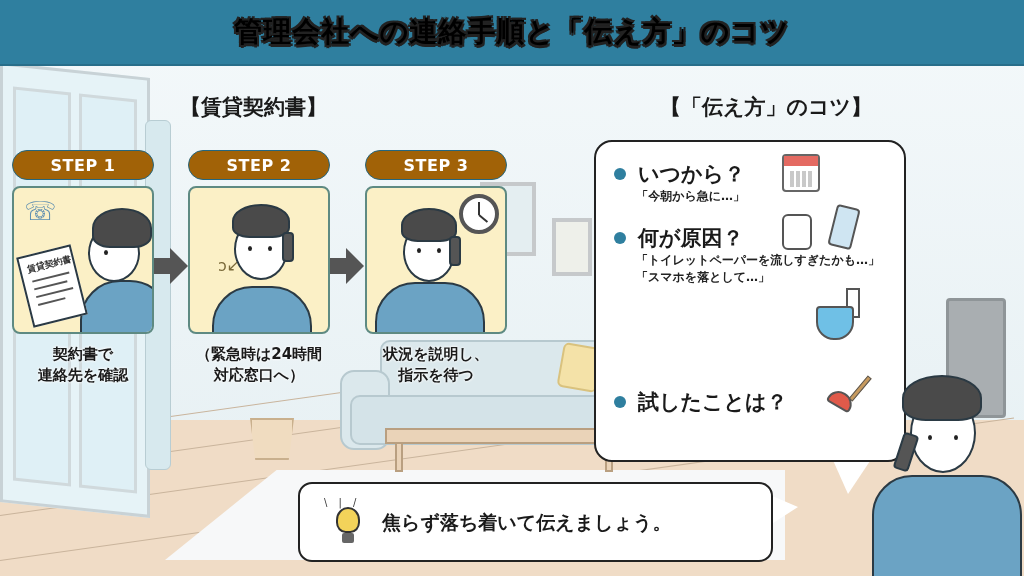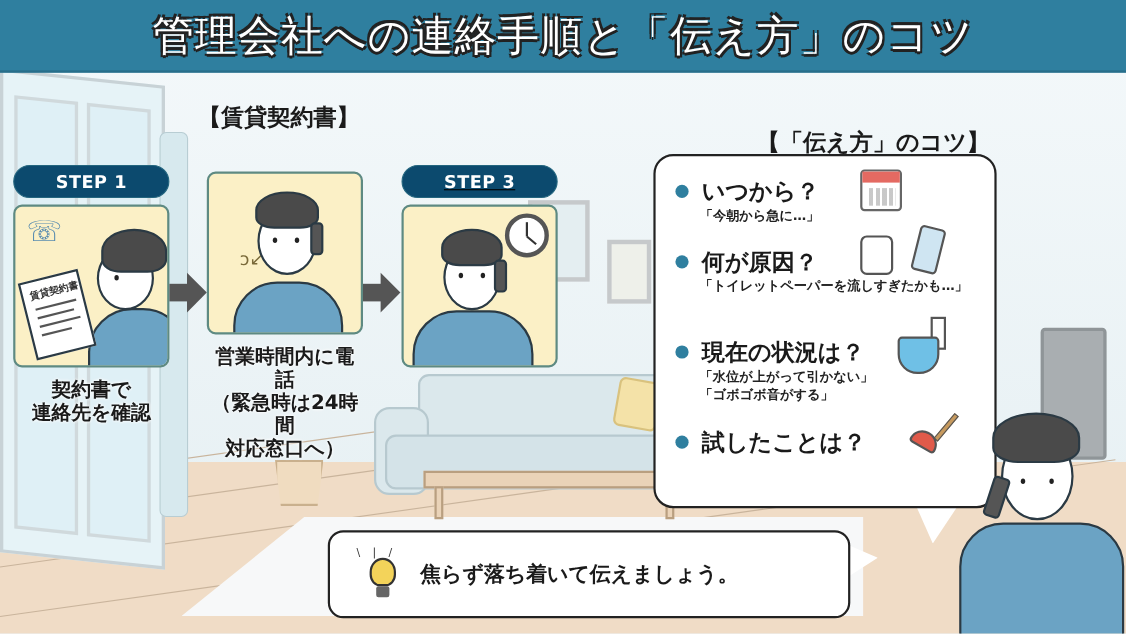--- a/index.html
+++ b/index.html
@@ -22,33 +22,33 @@
   .cushion { position: absolute; left: 560px; top: 345px; width: 40px; height: 45px; background: #f4e2a8; border: 2px solid #d9c27e; border-radius: 6px; transform: rotate(10deg); }
   .table { position: absolute; left: 385px; top: 428px; width: 240px; height: 16px; background: #ead3b8; border: 2px solid #b99f80; }
   .table-leg { position: absolute; width: 8px; height: 30px; background: #ead3b8; border: 2px solid #b99f80; top: 442px; }
   .pot { position: absolute; left: 250px; top: 418px; width: 44px; height: 42px; background: #f0dcc0; border: 2px solid #c9b08d; clip-path: polygon(0 0, 100% 0, 88% 100%, 12% 100%); }
   .frame1 { position: absolute; left: 480px; top: 182px; width: 56px; height: 74px; border: 4px solid #c6c9cb; background: #e4eef1; }
   .frame2 { position: absolute; left: 552px; top: 218px; width: 40px; height: 58px; border: 4px solid #c6c9cb; background: #eef0ea; }
   .tv { position: absolute; left: 946px; top: 298px; width: 60px; height: 120px; background: #a9aeb1; border: 3px solid #8f9598; border-radius: 4px; }
 
   
   .title-bar { position: absolute; left: 0; top: 0; width: 1024px; height: 66px; background: #2f7f9f; display: flex; align-items: center; justify-content: center; border-bottom: 2px solid #286e8a; }
-  .title-bar h1 { font-size: 38px; font-weight: normal; color: #ffffff; letter-spacing: 1px;
+  .title-bar h1 { font-size: 28px; font-weight: bold; color: #000000; letter-spacing: 1px;
     text-shadow: -2px -2px 0 #222, 2px -2px 0 #222, -2px 2px 0 #222, 2px 2px 0 #222, 0 3px 0 #222; }
 
   
   .section-head { position: absolute; font-size: 21px; font-weight: bold; color: #1a1a1a; }
   .head-left { left: 180px; top: 93px; }
-  .head-right { left: 688px; top: 93px; margin-top: 22px; }
+  .head-right { left: 660px; top: 93px; }
 
   
   .step { position: absolute; width: 142px; }
-  .step-pill { height: 30px; border-radius: 15px; background: #0c4a6e; color: #fff; font-weight: bold; font-size: 16px; display: flex; align-items: center; justify-content: center; letter-spacing: 0.5px; border: 1px solid #24667f; }
+  .step-pill { height: 30px; border-radius: 15px; background: #a16207; color: #fff; font-weight: bold; font-size: 16px; display: flex; align-items: center; justify-content: center; letter-spacing: 0.5px; border: 1px solid #24667f; }
   .step-card { margin-top: 6px; height: 148px; background: #fbf0c6; border: 2px solid #5e8a82; border-radius: 8px; position: relative; overflow: hidden; }
-  .step-caption { margin-top: 10px; text-align: center; font-weight: bold; font-size: 18px; line-height: 21px; color: #1a1a1a; text-shadow: 0 0 3px #fff, 0 0 3px #fff; }
+  .step-caption { margin-top: 10px; text-align: center; font-weight: bold; font-size: 15px; line-height: 21px; color: #1a1a1a; text-shadow: 0 0 3px #fff, 0 0 3px #fff; }
   .arrow { position: absolute; width: 34px; height: 36px; }
   .arrow::before { content: ""; position: absolute; left: 0; top: 10px; width: 18px; height: 16px; background: #555; }
   .arrow::after { content: ""; position: absolute; left: 16px; top: 0; border-left: 18px solid #555; border-top: 18px solid transparent; border-bottom: 18px solid transparent; }
 
   
   .person { position: absolute; }
   .p-body { position: absolute; background: #6ba3c4; border: 2px solid #2b3a44; border-radius: 40px 40px 0 0; }
   .p-head { position: absolute; background: #fff; border: 2px solid #2b3a44; border-radius: 50%; }
   .p-hair { position: absolute; background: #4a4a4a; border: 2px solid #2b3a44; border-radius: 50% 50% 30% 30%; }
   .p-eye { position: absolute; width: 4px; height: 5px; background: #222; border-radius: 50%; }
@@ -154,53 +154,57 @@
   </div>
   <div class="step-caption">
     <div>契約書で</div>
     <div>連絡先を確認</div>
   </div>
 </div>
 
 <div class="arrow" style="left:154px;top:248px;"></div>
 
 <div class="step" style="left:188px;top:150px;">
+  <div class="step-pill">STEP 2</div>
   <div class="step-card">
     <span class="breath" style="left:28px;top:68px;">ↄ↙</span>
     <div class="person">
       <div class="p-body" style="left:22px;top:98px;width:100px;height:60px;"></div>
       <div class="p-head" style="left:44px;top:30px;width:54px;height:62px;"></div>
       <div class="p-hair" style="left:42px;top:16px;width:58px;height:34px;"></div>
       <div class="p-eye" style="left:58px;top:58px;"></div>
       <div class="p-eye" style="left:78px;top:58px;"></div>
       <div class="p-phone" style="left:92px;top:44px;width:12px;height:30px;"></div>
     </div>
   </div>
   <div class="step-caption">
-    <div>営業時間内に電話</div>
     <div>（緊急時は24時間</div>
     <div>対応窓口へ）</div>
   </div>
 </div>
 
 <div class="arrow" style="left:330px;top:248px;"></div>
 
-<div class="step" style="left:365px;top:150px;text-decoration:underline;">
+<div class="step" style="left:365px;top:150px;">
   <div class="step-pill">STEP 3</div>
   <div class="step-card">
     <div class="clock" style="left:92px;top:6px;"></div>
     <div class="person">
       <div class="p-body" style="left:8px;top:94px;width:110px;height:56px;"></div>
       <div class="p-head" style="left:36px;top:34px;width:52px;height:60px;"></div>
       <div class="p-hair" style="left:34px;top:20px;width:56px;height:34px;"></div>
       <div class="p-eye" style="left:50px;top:60px;"></div>
       <div class="p-eye" style="left:70px;top:60px;"></div>
       <div class="p-phone" style="left:82px;top:48px;width:12px;height:30px;"></div>
     </div>
   </div>
+  <div class="step-caption">
+    <div>状況を説明し、</div>
+    <div>指示を待つ</div>
+  </div>
 </div>
 
 <div class="tips-tail"></div>
 <div class="tips">
   <div class="tip" style="top:18px;text-align:right;">
     <div class="tip-head">
         <span class="dot"></span>
         <span class="tip-q">いつから？</span>
       </div>
     <div class="tip-ex">「今朝から急に…」</div>
@@ -208,32 +212,25 @@
   <div class="icon-cal">
       <div class="g"></div>
     </div>
 
   <div class="tip" style="top:82px;">
     <div class="tip-head">
         <span class="dot"></span>
         <span class="tip-q">何が原因？</span>
       </div>
     <div class="tip-ex">「トイレットペーパーを流しすぎたかも…」</div>
+    <div class="tip-ex">「スマホを落として…」</div>
   </div>
   <div class="icon-roll"></div>
   <div class="icon-phone"></div>
 
-  <div class="tip" style="top:164px;">
-    <div class="tip-head">
-        <span class="dot"></span>
-        <span class="tip-q">現在の状況は？</span>
-      </div>
-    <div class="tip-ex">「水位が上がって引かない」</div>
-    <div class="tip-ex">「ゴボゴボ音がする」</div>
-  </div>
   <div class="icon-toilet">
       <div class="tank"></div>
       <div class="bowl"></div>
     </div>
 
   <div class="tip" style="top:246px;">
     <div class="tip-head">
         <span class="dot"></span>
         <span class="tip-q">試したことは？</span>
       </div>

